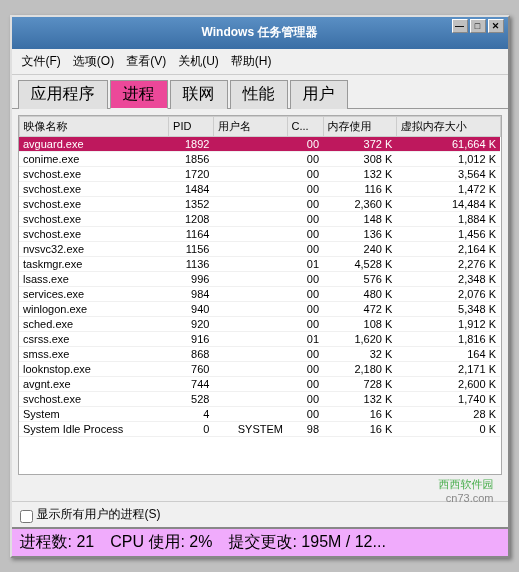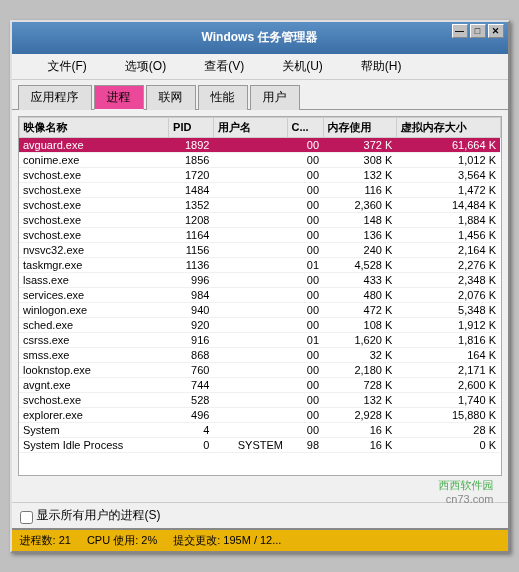--- a/index.html
+++ b/index.html
@@ -57,35 +57,34 @@
       background: #f0f0f0;
       display: flex;
       gap: 0;
       padding: 2px 4px;
       border-bottom: 1px solid #ccc;
     }
     .menu-item {
       padding: 2px 6px;
       cursor: pointer;
       font-size: 12px;
-      margin-left: 26px;
     }
     .tabs-bar {
       display: flex;
       padding: 4px 6px 0 6px;
       background: #f0f0f0;
       gap: 2px;
     }
     .tab {
       padding: 3px 12px;
       background: #e0e0e0;
       border: 1px solid #999;
       border-bottom: none;
       cursor: pointer;
-      font-size: 12px;
+      font-size: 16px;
       position: relative;
       top: 1px;
     }
     .tab.active {
       background: #ec4899;
       border-bottom: 1px solid #f0f0f0;
       z-index: 1;
     }
     .tab-content {
       border-top: 1px solid #999;
@@ -103,21 +102,21 @@
       border-collapse: collapse;
       font-size: 11px;
     }
     thead tr {
       background: #e8e8e8;
     }
     thead th {
       border: 1px solid #ccc;
       padding: 2px 4px;
       text-align: left;
-      font-weight: bold;
+      font-weight: normal;
       white-space: nowrap;
       cursor: pointer;
       position: sticky;
       top: 0;
       background: #e8e8e8;
     }
     tbody tr {
       cursor: default;
     }
     tbody tr:nth-child(1) {
@@ -144,25 +143,25 @@
       border-top: 1px solid #ccc;
     }
     .checkbox-label {
       display: flex;
       align-items: flex-end;
       gap: 4px;
       font-size: 12px;
     }
     .checkbox-label input { cursor: pointer; }
     .status-bar {
-      background: #eab308;
+      background: #f0abfc;
       border-top: 2px solid #888;
       display: flex;
       padding: 3px 8px;
-      font-size: 11px;
+      font-size: 16px;
       gap: 16px;
     }
     .status-item {
       white-space: nowrap;
     }
   </style>
 </head>
 <body>
 
 <div class="window">
@@ -276,21 +275,21 @@
               <td class="num"></td>
               <td class="num">01</td>
               <td class="num">4,528 K</td>
               <td class="num">2,276 K</td>
             </tr>
             <tr>
               <td>lsass.exe</td>
               <td class="num">996</td>
               <td class="num"></td>
               <td class="num">00</td>
-              <td class="num">433 K</td>
+              <td class="num">576 K</td>
               <td class="num">2,348 K</td>
             </tr>
             <tr>
               <td>services.exe</td>
               <td class="num">984</td>
               <td class="num"></td>
               <td class="num">00</td>
               <td class="num">480 K</td>
               <td class="num">2,076 K</td>
             </tr>
@@ -342,28 +341,20 @@
               <td class="num">728 K</td>
               <td class="num">2,600 K</td>
             </tr>
             <tr>
               <td>svchost.exe</td>
               <td class="num">528</td>
               <td class="num"></td>
               <td class="num">00</td>
               <td class="num">132 K</td>
               <td class="num">1,740 K</td>
-            </tr>
-            <tr>
-              <td>explorer.exe</td>
-              <td class="num">496</td>
-              <td class="num"></td>
-              <td class="num">00</td>
-              <td class="num">2,928 K</td>
-              <td class="num">15,880 K</td>
             </tr>
             <tr>
               <td>System</td>
               <td class="num">4</td>
               <td class="num"></td>
               <td class="num">00</td>
               <td class="num">16 K</td>
               <td class="num">28 K</td>
             </tr>
             <tr>

